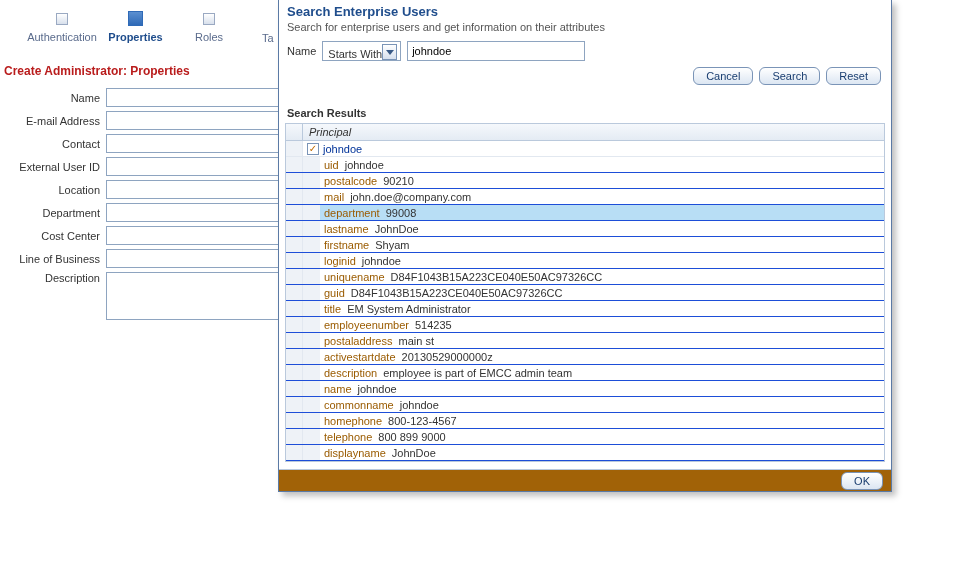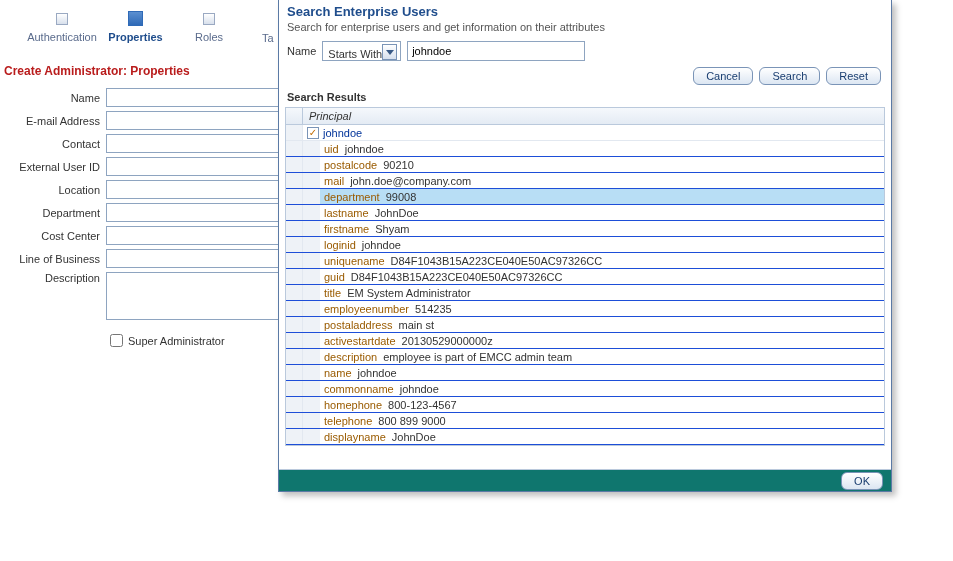--- a/index.html
+++ b/index.html
@@ -148,20 +148,21 @@
     padding: 2px 12px;
     font-family: inherit; font-size: 11px;
     color: #1a3e70;
     cursor: pointer;
     border-radius: 6px;
   }
   .section-header {
     font-weight: bold;
     color: #333;
     padding: 0 8px 4px 8px;
+    margin-top: 16px;
   }
   .table-header {
     background: linear-gradient(#f5f8fc,#e4ebf4);
     border: 1px solid #bac9dc;
     height: 18px;
     display: flex; align-items: center;
     margin: 0 6px;
   }
   .table-header .spacer {
     width: 17px; height: 100%;
@@ -210,21 +211,21 @@
   }
   .attr-val {
     color: #333;
     padding-left: 6px;
   }
   .dlg-footer {
     position: absolute;
     left: 0; right: 0; bottom: 0;
     height: 22px;
     border-top: 1px solid #bac9dc;
-    background: #0f766e;
+    background: #a16207;
     display: flex; justify-content: flex-end; align-items: center;
     padding-right: 8px;
   }
 </style>
 </head>
 <body>
 
 <div class="wizard">
   <div class="steps">
     <div class="step">
@@ -278,24 +279,20 @@
       </div>
     <div class="form-row">
         <label>Line of Business</label>
         <input type="text" style="">
       </div>
     <div class="form-row" style="align-items:flex-start">
         <label>Description</label>
         <textarea style=""></textarea>
       </div>
   </div>
-  <div class="super-row">
-    <input type="checkbox" style="">
-    <span>Super Administrator</span>
-  </div>
 </div>
 
 <div class="dialog">
   <div class="dlg-title">Search Enterprise Users</div>
   <div class="dlg-sub">Search for enterprise users and get information on their attributes</div>
 
   <div class="dlg-search-row">
     <label>Name</label>
     <div class="select-wrap">
       <span>Starts With</span>

